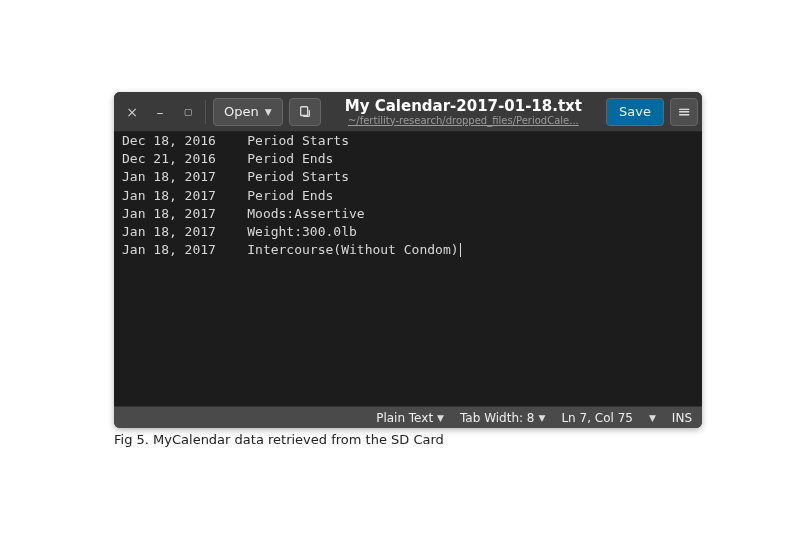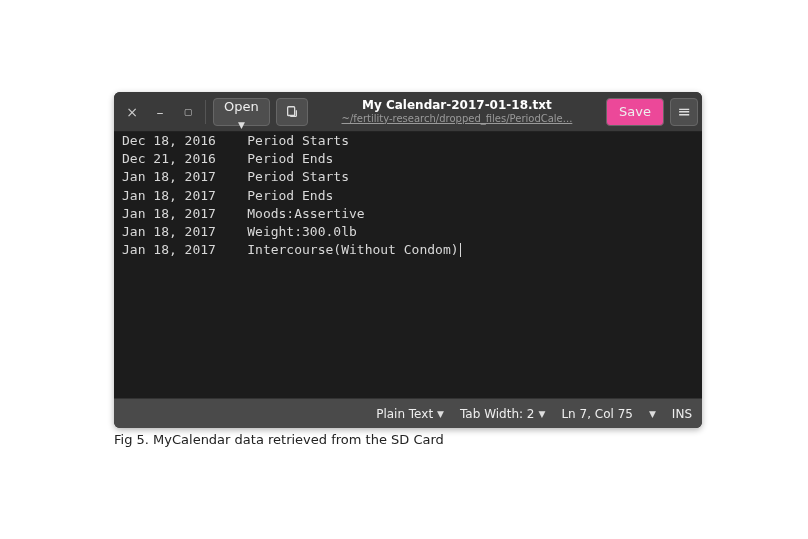--- a/index.html
+++ b/index.html
@@ -19,46 +19,46 @@
   .win-btns { display: flex; align-items: center; gap: 0; }
   .win-btn {
     width: 28px; height: 28px; display: flex; align-items: center; justify-content: center;
     color: #ccc; font-size: 14px; cursor: pointer;
   }
   .win-btn.max { font-size: 9px; }
   .sep { width:1px; height:24px; background:#555; margin:0 3px; }
   .open-btn {
     height: 28px; background: #4e4e4e; border: 1px solid #666; border-radius: 4px;
     display: flex; align-items: center; padding: 0 10px; gap: 6px; color: #eee;
-    font-size: 13px; cursor: pointer; margin-left: 4px; flex-direction: column;
+    font-size: 13px; cursor: pointer; margin-left: 4px;
   }
   .fp-btn {
     width: 32px; height: 28px; background: #4e4e4e; border:1px solid #666; border-radius:4px;
     display:flex; align-items:center; justify-content:center; margin-left:6px; cursor:pointer;
   }
   .fp-btn svg { width:14px; height:14px; stroke:#ddd; fill:none; stroke-width:1.5; }
   .title-block { flex:1; text-align:center; overflow:hidden; padding:0 6px; }
-  .title-main { color:#fff; font-weight:600; font-size:12px; line-height:1.2; }
+  .title-main { color:#fff; font-weight:600; font-size:15px; line-height:1.2; }
   .title-sub { color:#9a9a9a; font-size:10px; line-height:1.2; white-space:nowrap; overflow:hidden; text-overflow:ellipsis;text-decoration:underline; }
   .save-btn {
-    height:28px; background:#ec4899; border:1px solid #666; border-radius:4px;
+    height:28px; background:#0369a1; border:1px solid #666; border-radius:4px;
     display:flex; align-items:center; padding:0 12px; color:#eee; font-size:13px; cursor:pointer;
   }
   .menu-btn {
     width:28px; height:28px; background:#4e4e4e; border:1px solid #666; border-radius:4px;
     display:flex; align-items:center; justify-content:center; margin-left:6px; cursor:pointer; color:#ddd;
   }
   .editor {
     flex:1; background:#1c1c1c; color:#d8d8d8;
     font-family: "DejaVu Sans Mono","Consolas",monospace; font-size:13px;
     padding:0 8px; line-height:1.4; white-space:pre; overflow:hidden;
   }
   .cursor { display:inline-block; width:1px; height:14px; background:#d8d8d8; vertical-align:text-bottom; margin-left:1px; }
   .statusbar {
-    height:30px; background:#4a4a4a; border-top:1px solid #333;
+    height:22px; background:#4a4a4a; border-top:1px solid #333;
     display:flex; align-items:center; color:#eee; font-size:12px; padding:0 8px;
   }
   .status-item { display:flex; align-items:center; gap:4px; padding:0 8px; cursor:pointer; }
   .spacer { flex:1; }
   .tri { font-size:9px; color:#ddd; }
   .caption {
     position:absolute; left:114px; top:432px; font-size:13px; color:#222;text-align:right;
   }
 </style>
 </head>
@@ -105,21 +105,21 @@
 Jan 18, 2017    Intercourse(Without Condom)<span class="cursor"></span>
 </div>
 
   <div class="statusbar">
     <div class="spacer"></div>
     <div class="status-item">
       <span>Plain Text</span>
       <span class="tri">▼</span>
     </div>
     <div class="status-item">
-      <span>Tab Width: 2</span>
+      <span>Tab Width: 8</span>
       <span class="tri">▼</span>
     </div>
     <div class="status-item">
       <span>Ln 7, Col 75</span>
     </div>
     <div class="status-item">
       <span class="tri">▼</span>
     </div>
     <div class="status-item" style="padding-right:2px">
       <span>INS</span>

